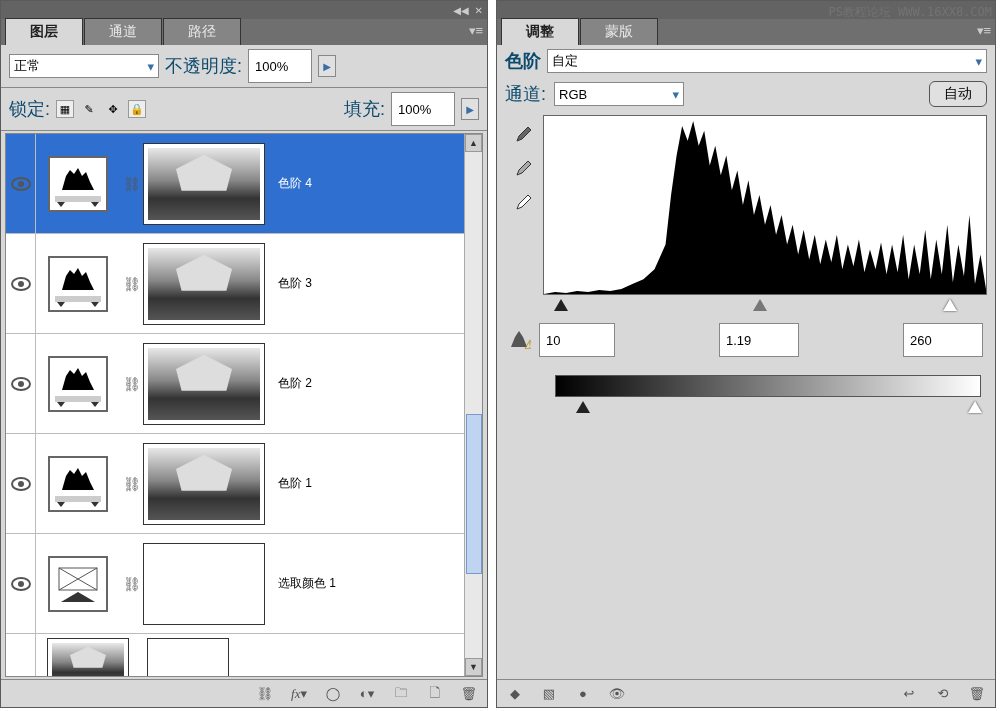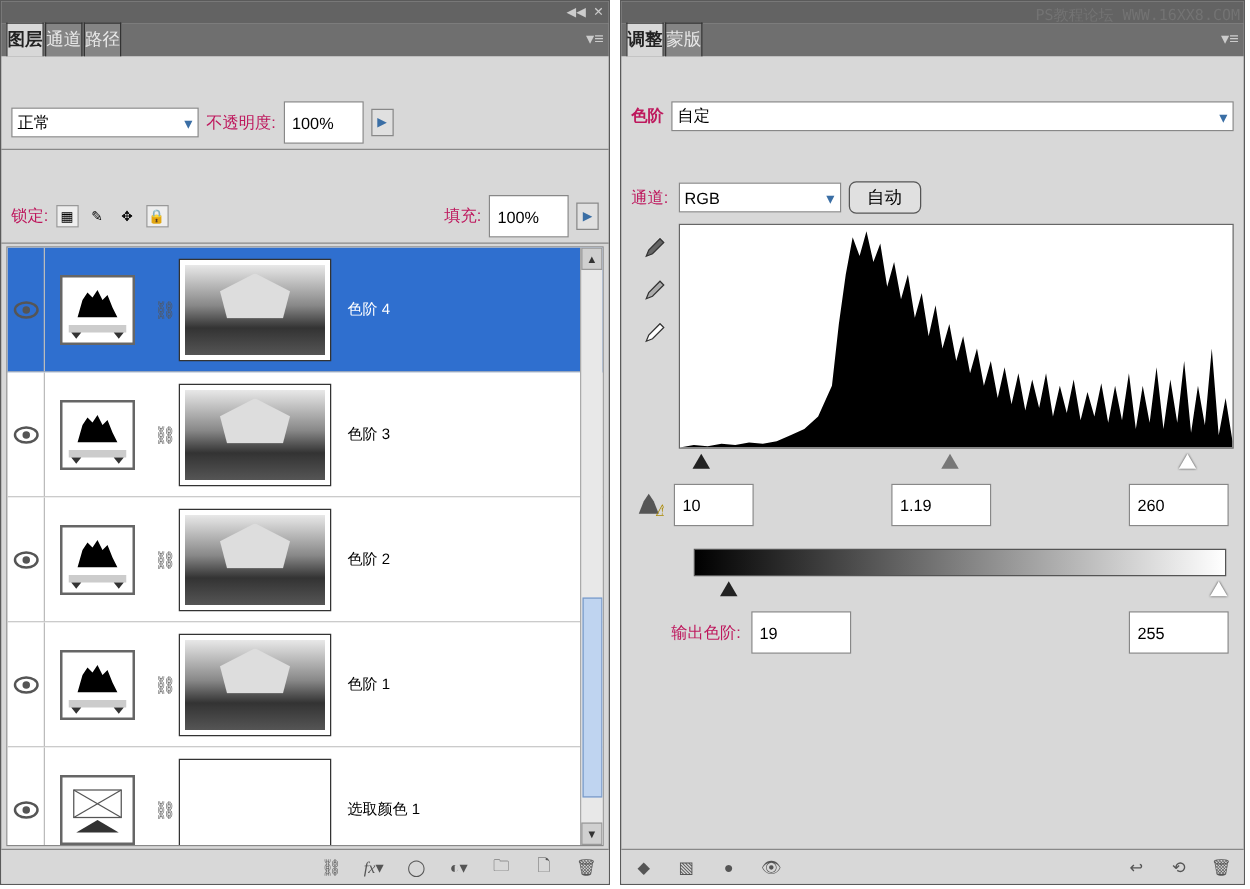--- a/index.html
+++ b/index.html
@@ -5,26 +5,26 @@
 *{box-sizing:border-box;margin:0;padding:0;font-family:"Microsoft YaHei",SimSun,sans-serif;font-size:13px;}
 body{background:#fff;width:1000px;height:711px;position:relative;}
 .watermark{position:absolute;top:4px;right:8px;font-size:12px;color:#737373;font-family:monospace,sans-serif;}
 .panels{display:flex;gap:8px;padding:0;}
 .panel{background:#d8d8d8;border:1px solid #5a5a5a;display:flex;flex-direction:column;}
 .panel-left{width:488px;height:708px;}
 .panel-right{width:500px;height:708px;}
 .titlebar{height:18px;background:#636363;display:flex;justify-content:flex-end;align-items:center;padding:0 4px;gap:6px;}
 .tb-icon{color:#ccc;font-size:10px;cursor:pointer;}
 .tab-strip{height:26px;background:#6f6f6f;display:flex;align-items:flex-end;padding-left:4px;position:relative;}
-.tab{padding:4px 0;background:#858585;color:#e8e8e8;border:1px solid #333;border-bottom:none;margin-right:1px;cursor:pointer;font-size:14px;}
+.tab{padding:4px 24px;background:#858585;color:#e8e8e8;border:1px solid #333;border-bottom:none;margin-right:1px;cursor:pointer;font-size:14px;}
 .tab.active{background:#d8d8d8;color:#222;font-weight:bold;}
 .tab-menu{position:absolute;right:4px;top:4px;color:#ccc;cursor:pointer;}
-.row{display:flex;align-items:center;padding:4px 8px;gap:6px;margin-top:32px;}
+.row{display:flex;align-items:center;padding:4px 8px;gap:6px;}
 .sep{border-bottom:1px solid #888;}
-.label{color:#be185d;font-size:13px;}
+.label{color:#0c4a6e;font-size:18px;}
 .select-box{display:flex;align-items:center;background:#fff;border:1px solid #888;height:24px;padding:0 4px;}
 .select-box .dd{margin-left:auto;color:#3a6ea5;}
 .input-box{background:#fff;border:1px solid #888;height:22px;padding:16px 6px;display:flex;align-items:center;min-width:60px;}
 .btn-step{width:18px;height:22px;background:#e0e0e0;border:1px solid #888;display:flex;align-items:center;justify-content:center;color:#3a6ea5;font-size:10px;cursor:pointer;}
 .lock-icon{width:18px;height:18px;display:inline-flex;align-items:center;justify-content:center;border:1px solid #999;background:#eee;font-size:11px;}
 .layer-list{flex:1;background:#fff;border:1px solid #888;margin:2px 4px;overflow:hidden;position:relative;}
 .layer-row{display:flex;align-items:center;height:100px;border-bottom:1px solid #bbb;background:#fff;}
 .layer-row.sel{background:#2f6fcf;color:#fff;}
 .eye-col{width:30px;display:flex;align-items:center;justify-content:center;border-right:1px solid #bbb;height:100%;}
 .eye{width:20px;height:14px;border-radius:50%;border:2px solid #555;position:relative;}
@@ -218,21 +218,21 @@
   </div>
 
   <div class="row">
     <span class="label" style="font-weight:bold">色阶</span>
     <div class="select-box" style="flex:1">
       <span>自定</span>
       <span class="dd">▾</span>
     </div>
   </div>
 
-  <div class="row" style="justify-content:flex-start">
+  <div class="row" style="justify-content:space-between">
     <div style="display:flex;align-items:center;gap:8px">
       <span class="label">通道:</span>
       <div class="select-box" style="width:130px">
         <span>RGB</span>
         <span class="dd">▾</span>
       </div>
     </div>
     <button class="btn-auto">自动</button>
   </div>
 
@@ -266,49 +266,39 @@
     <div class="tri white" style="left:90%"></div>
   </div>
 
   <div class="input-row">
     <div class="warn-icon">
           <svg width="22" height="22" viewBox="0 0 22 22">
             <path d="M2 18 L6 8 L10 2 L14 8 L18 18 Z" fill="#555"></path>
             <text x="15" y="20" font-size="9" fill="#aa8800">⚠</text>
           </svg>
         </div>
-    <div class="input-box" style="width:64px">
+    <div class="input-box" style="width:76px">
           <span>10</span>
         </div>
     <span class="spacer"></span>
     <div class="input-box" style="width:80px">
           <span>1.19</span>
         </div>
     <span class="spacer"></span>
     <div class="input-box" style="width:80px">
           <span>260</span>
         </div>
   </div>
 
   <div class="gradient-bar"></div>
   <div class="grad-sliders">
     <div class="tri black" style="left:5%"></div>
     <div class="tri white" style="left:97%"></div>
   </div>
 
-  <div class="input-row" style="margin-left:40px">
-    <span class="label">输出色阶:</span>
-    <div class="input-box" style="width:80px">
-          <span>19</span>
-        </div>
-    <span class="spacer"></span>
-    <div class="input-box" style="width:80px">
-          <span>255</span>
-        </div>
-  </div>
 
   <div class="spacer"></div>
 
   <div class="bottom-bar">
     <span class="bb-icon">◆</span>
     <span class="bb-icon">▧</span>
     <span class="bb-icon">●</span>
     <span class="bb-icon">👁</span>
     <span class="spacer"></span>
     <span class="bb-icon">↩</span>

